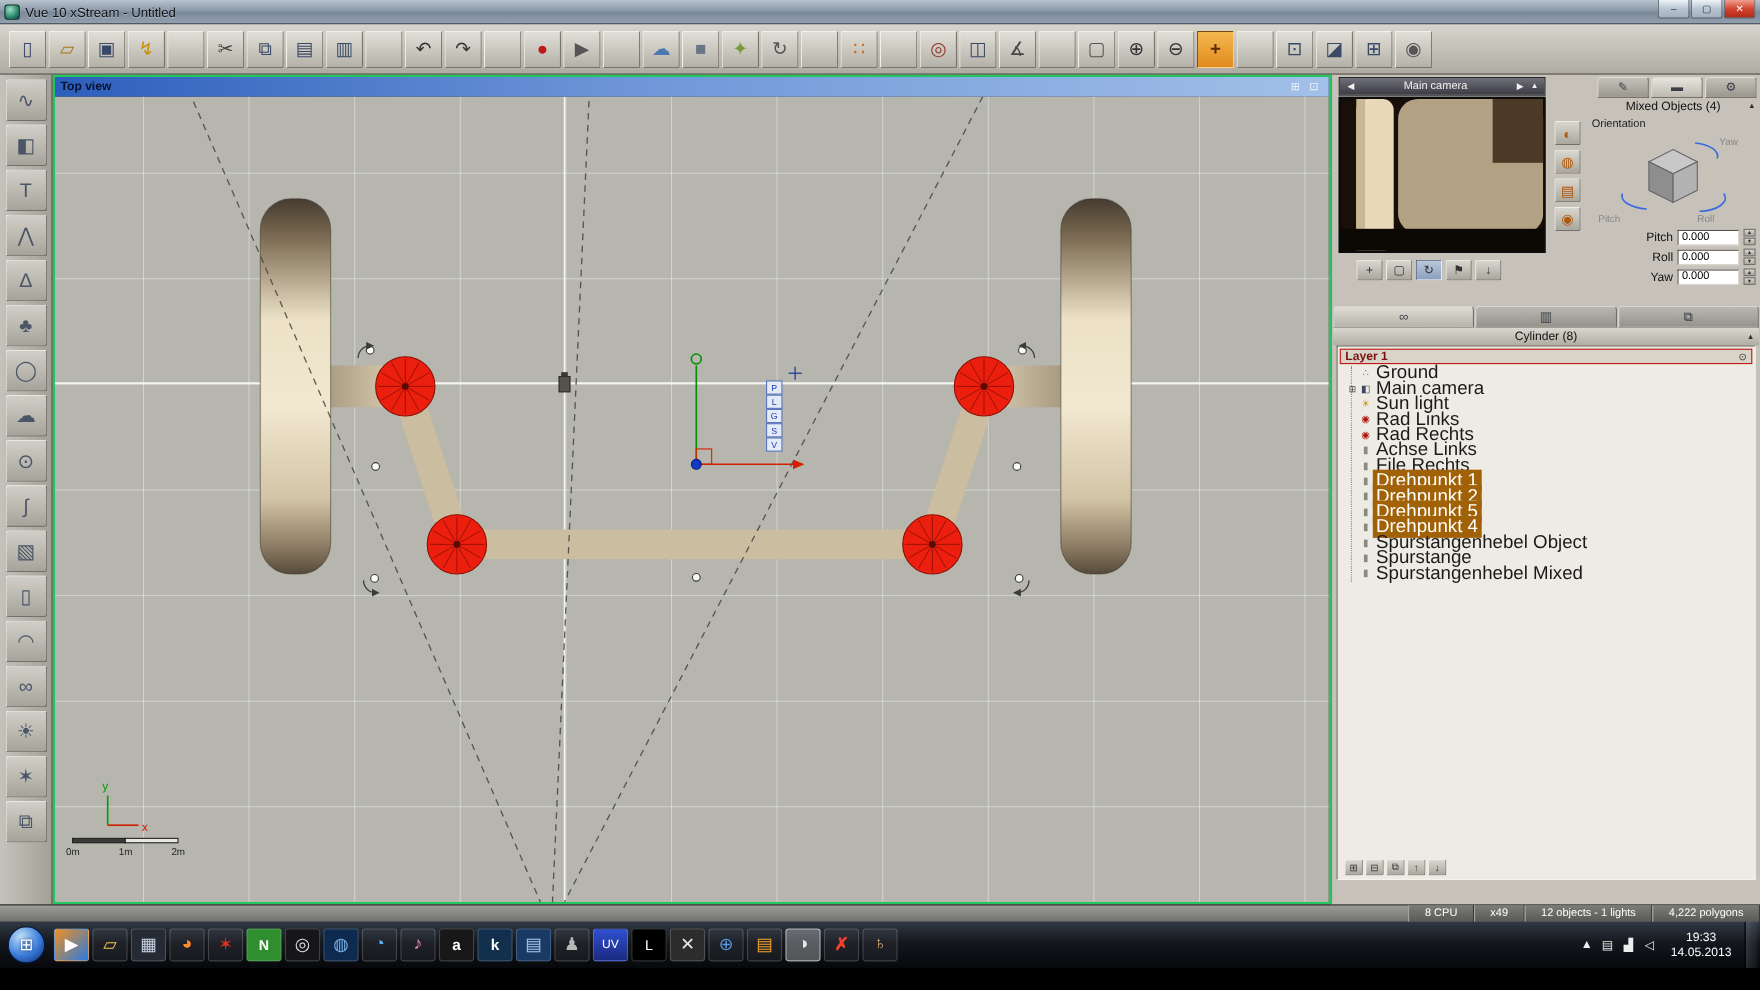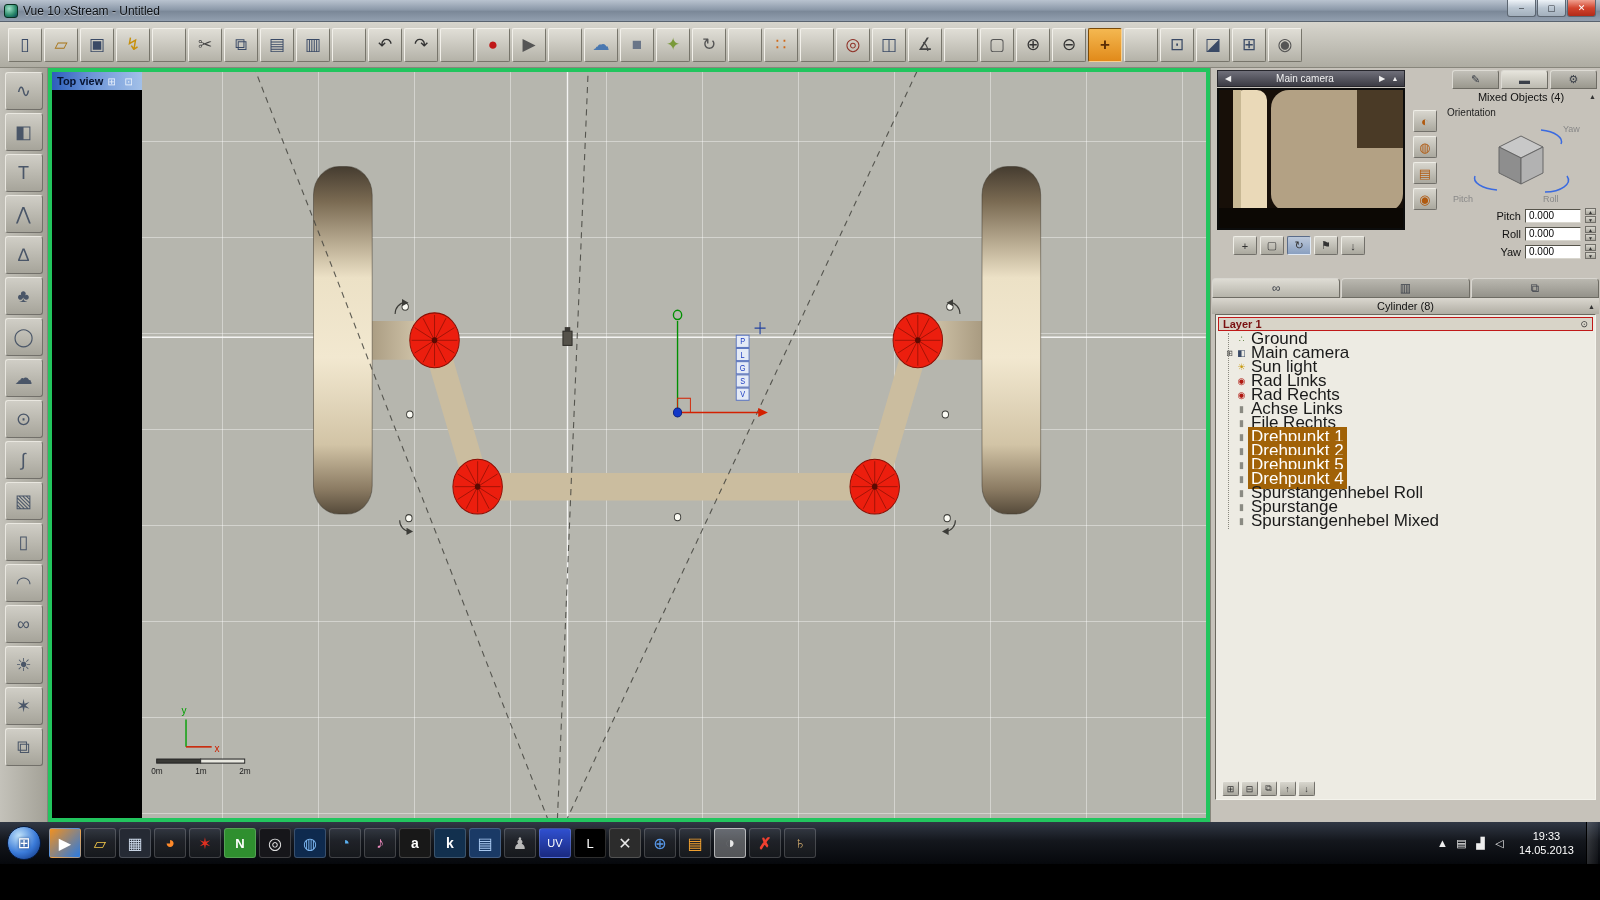--- a/index.html
+++ b/index.html
@@ -23,21 +23,21 @@
   .toolbar{height:46px;background:linear-gradient(#d7d5cd,#aeaca2);border-bottom:1px solid #88867c;display:flex;align-items:center;padding-left:8px;gap:2px;flex:0 0 auto}
   .tb-btn{width:34px;height:34px;display:flex;align-items:center;justify-content:center;font-size:17px;background:linear-gradient(#e0ded6,#b4b2a8);border:1px solid;border-color:#f2f0ea #77756b #77756b #f2f0ea;border-radius:2px}
   .tb-btn.active{background:linear-gradient(#f4b851,#e18a1a);border-color:#7a4a08 #f8d090 #f8d090 #7a4a08}
 
   
   .main{height:754px;display:flex;flex:0 0 auto}
 
   .tools{width:48px;background:linear-gradient(90deg,#c4c2ba,#a3a197);border-right:1px solid #88867c;display:flex;flex-direction:column;align-items:center;padding-top:4px;gap:3px}
   .tool-btn{width:38px;height:38px;flex:0 0 auto;display:flex;align-items:center;justify-content:center;font-size:18px;color:#4a5668;background:linear-gradient(#d0cec6,#a6a49a);border:1px solid;border-color:#e9e7e0 #72706a #72706a #e9e7e0;border-radius:3px}
 
-  .viewport{flex:1;border:4px solid #22c55e;display:flex;flex-direction:row;min-width:0}
+  .viewport{flex:1;border:2px solid #22c55e;display:flex;flex-direction:column;min-width:0}
   .vp-title{height:18px;background:linear-gradient(90deg,#2c5ebc,#6e96d8 45%,#a2c0e8);display:flex;align-items:center;padding:0 5px;flex:0 0 auto}
   .vp-title-text{font-size:11px;font-weight:bold;color:#071330}
   .vp-sp{flex:1}
   .vp-icon{width:17px;height:14px;display:flex;align-items:center;justify-content:center;font-size:10px;color:#eaf1fb}
   .canvas{flex:1;position:relative;background-color:#b6b6ae;
     background-image:linear-gradient(rgba(255,255,255,.4) 1px,transparent 1px),linear-gradient(90deg,rgba(255,255,255,.4) 1px,transparent 1px);
     background-size:96px 96px;background-position:80px 69px;overflow:hidden}
   .scene{position:absolute;inset:0;width:100%;height:100%;display:block}
   .scene text{font-family:"Liberation Sans",sans-serif}
 
@@ -489,21 +489,21 @@
               <span class="t-label selected">Drehpunkt 5</span>
             </div>
             <div class="tree-row">
               <span class="expander"></span>
               <span class="t-icon" style="color:#8a8a82">▮</span>
               <span class="t-label selected">Drehpunkt 4</span>
             </div>
             <div class="tree-row">
               <span class="expander"></span>
               <span class="t-icon" style="color:#8a8a82">▮</span>
-              <span class="t-label">Spurstangenhebel Roll</span>
+              <span class="t-label">Spurstangenhebel Object</span>
             </div>
             <div class="tree-row">
               <span class="expander"></span>
               <span class="t-icon" style="color:#8a8a82">▮</span>
               <span class="t-label">Spurstange</span>
             </div>
             <div class="tree-row">
               <span class="expander"></span>
               <span class="t-icon" style="color:#8a8a82">▮</span>
               <span class="t-label">Spurstangenhebel Mixed</span>
@@ -515,20 +515,30 @@
             <div class="sm-btn">⊟</div>
             <div class="sm-btn">⧉</div>
             <div class="sm-btn">↑</div>
             <div class="sm-btn">↓</div>
           </div>
       </div>
 
     </div>
   </div>
 
+  <div class="statusbar">
+    <div class="sb-spacer"></div>
+    <div class="sb-cells" style="display:flex">
+
+    <div class="sb-cell">8 CPU</div>
+        <div class="sb-cell">x49</div>
+        <div class="sb-cell">12 objects - 1 lights</div>
+        <div class="sb-cell">4,222 polygons</div>
+      </div>
+  </div>
 
   <div class="taskbar">
     <div class="start-orb">⊞</div>
     <div style="display:flex;gap:3px">
 
     <div class="tb-icon" style="color:#fff;background:linear-gradient(135deg,#f09020,#2a7ae0)">▶</div>
         <div class="tb-icon" style="color:#f2c84a">▱</div>
         <div class="tb-icon" style="color:#c8d4e4;background:#252a34">▦</div>
         <div class="tb-icon" style="color:#ff8a2a">◕</div>
         <div class="tb-icon" style="color:#e23020">✶</div>

